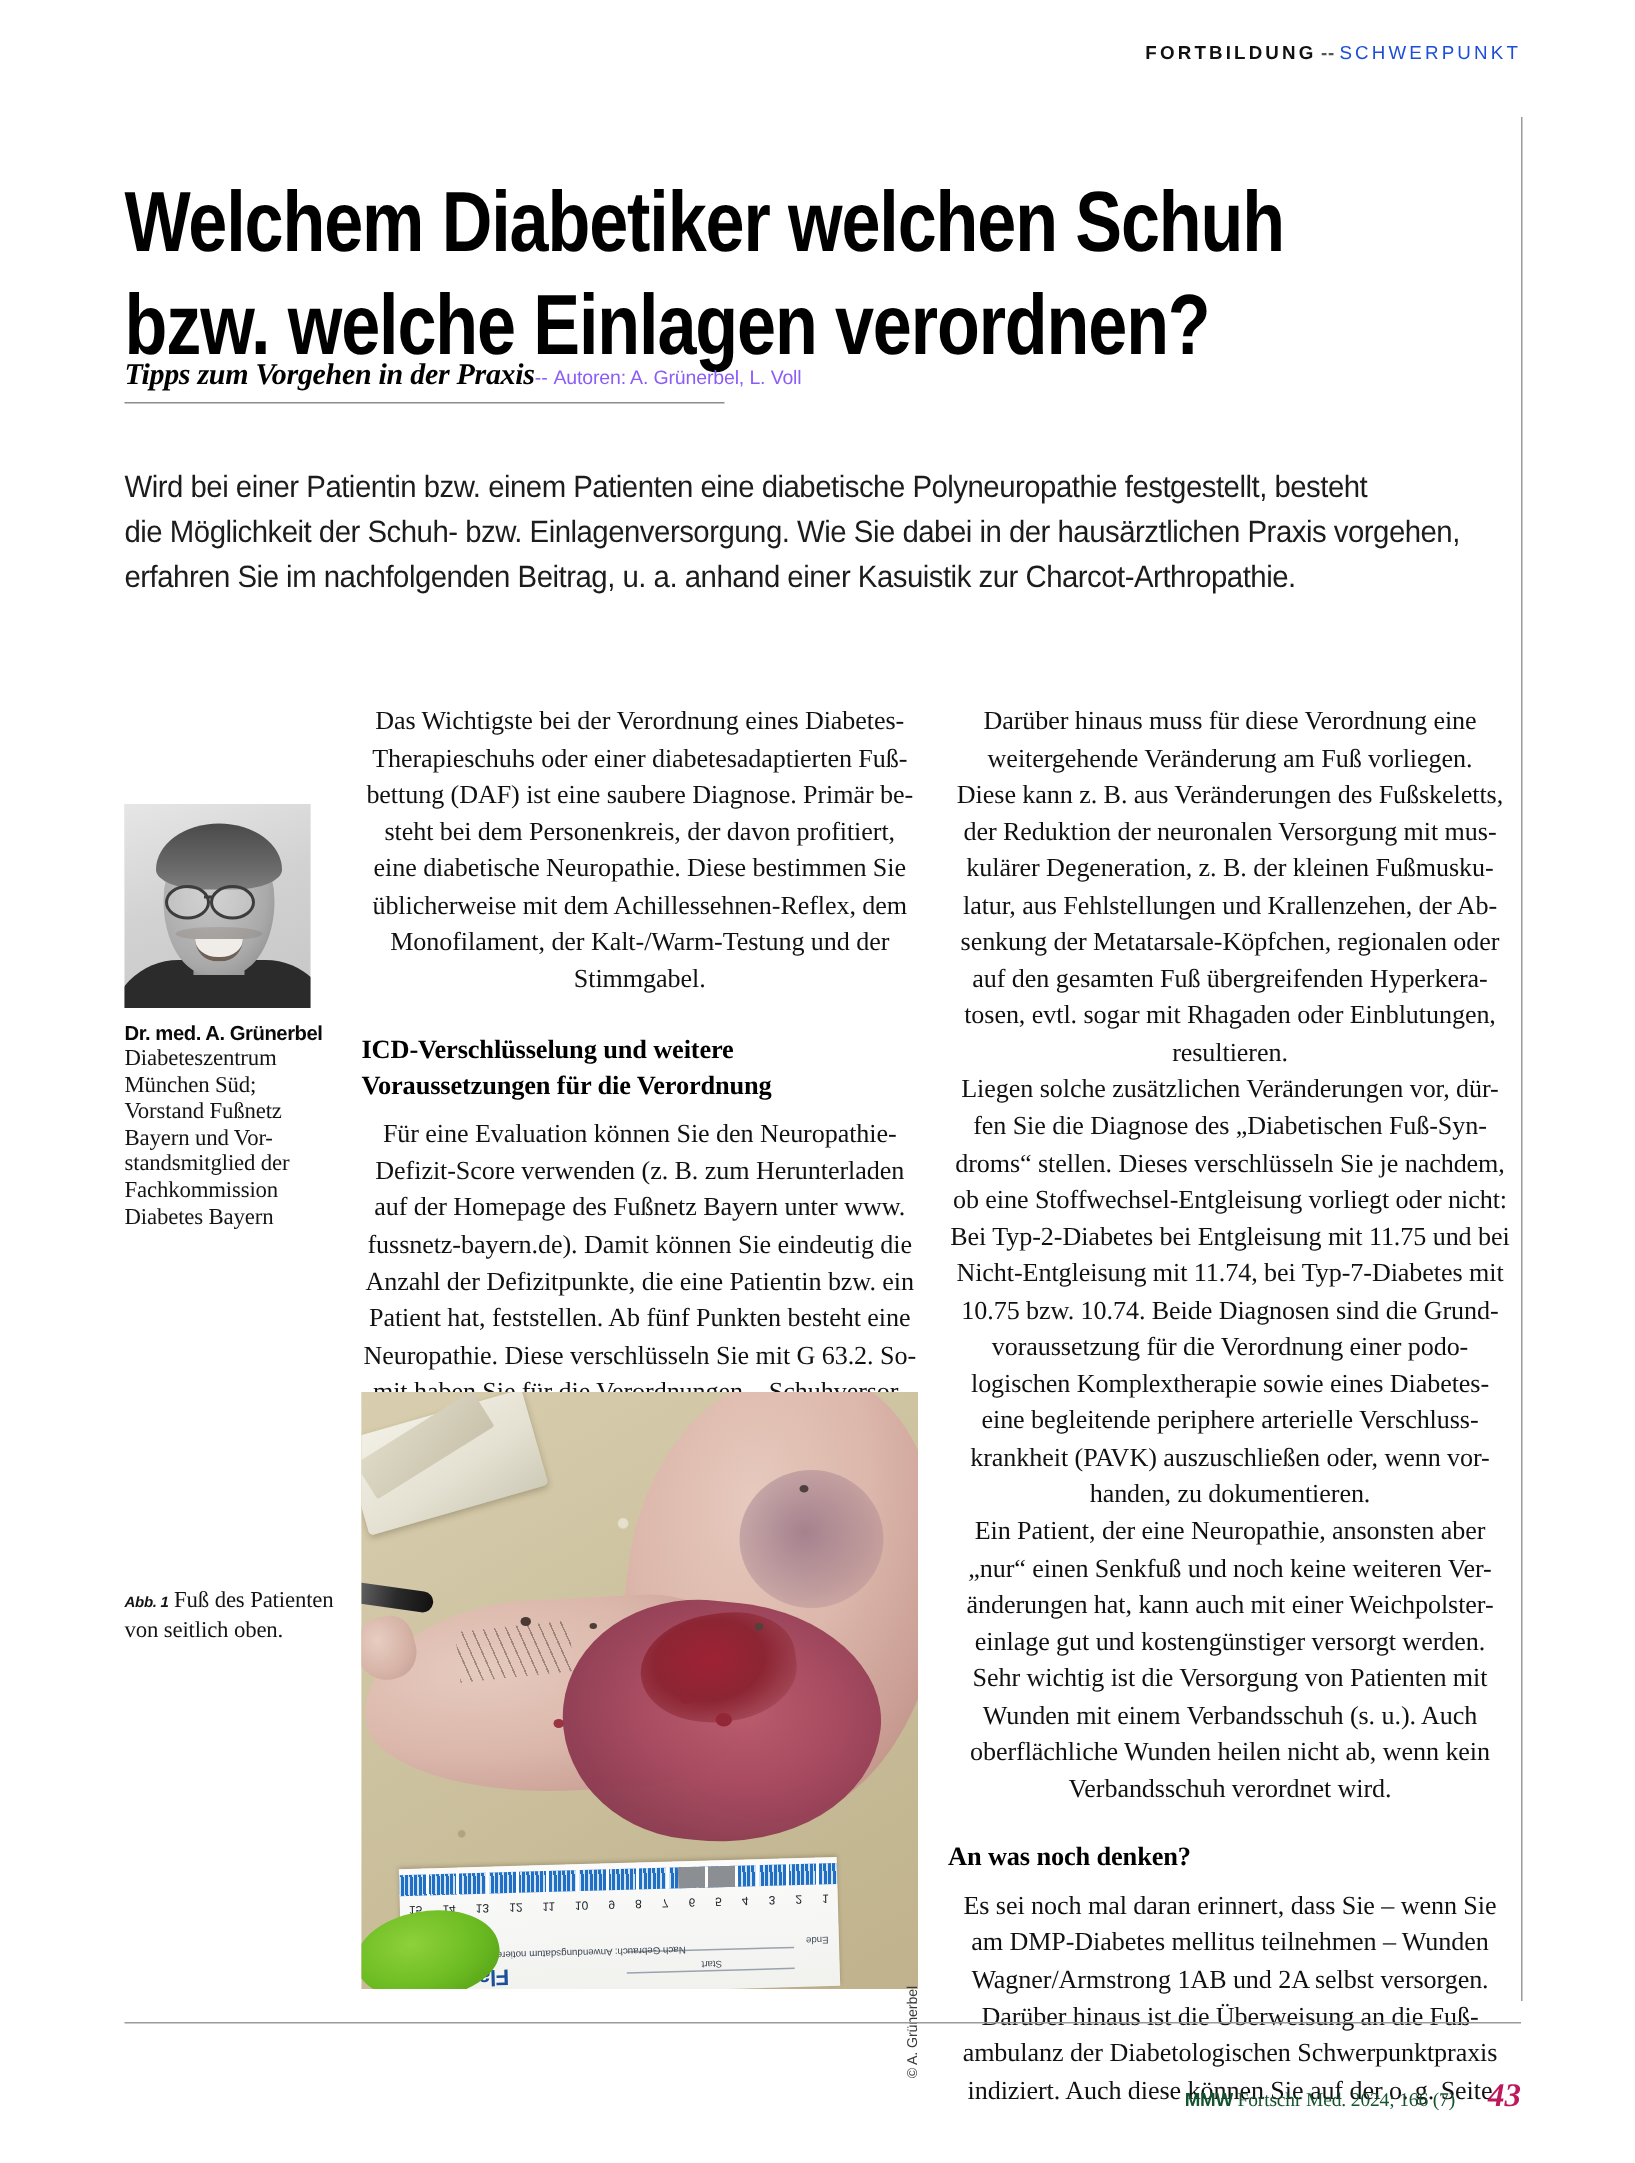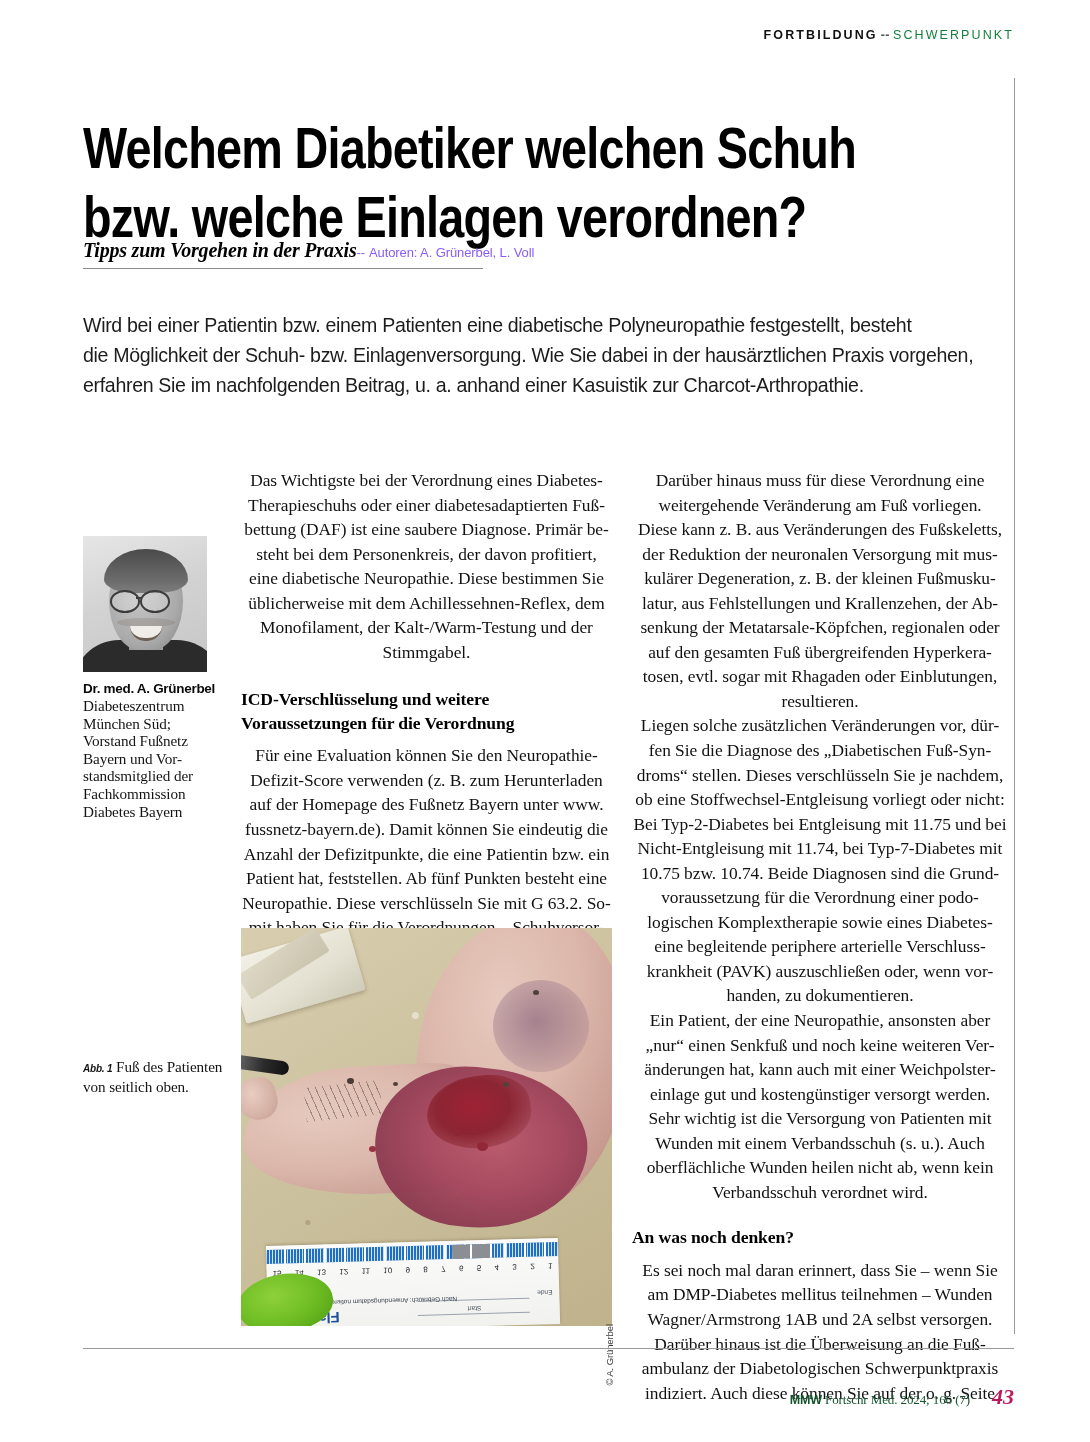--- a/index.html
+++ b/index.html
@@ -35,21 +35,21 @@
     padding-left: 16px;
   }
   .running-head .rh-dashes {
     font-weight: bold;
     color: #555555;
     letter-spacing: 0.5px;
     padding: 0 3px;
   }
   .running-head .rh-light {
     font-weight: normal;
-    color: #15803d;
+    color: #1d4ed8;
   }
 
   
   .page-rule-right {
     position: absolute;
     left: 1014px;
     top: 78px;
     width: 1px;
     height: 1256px;
     background: #9a9a9a;

